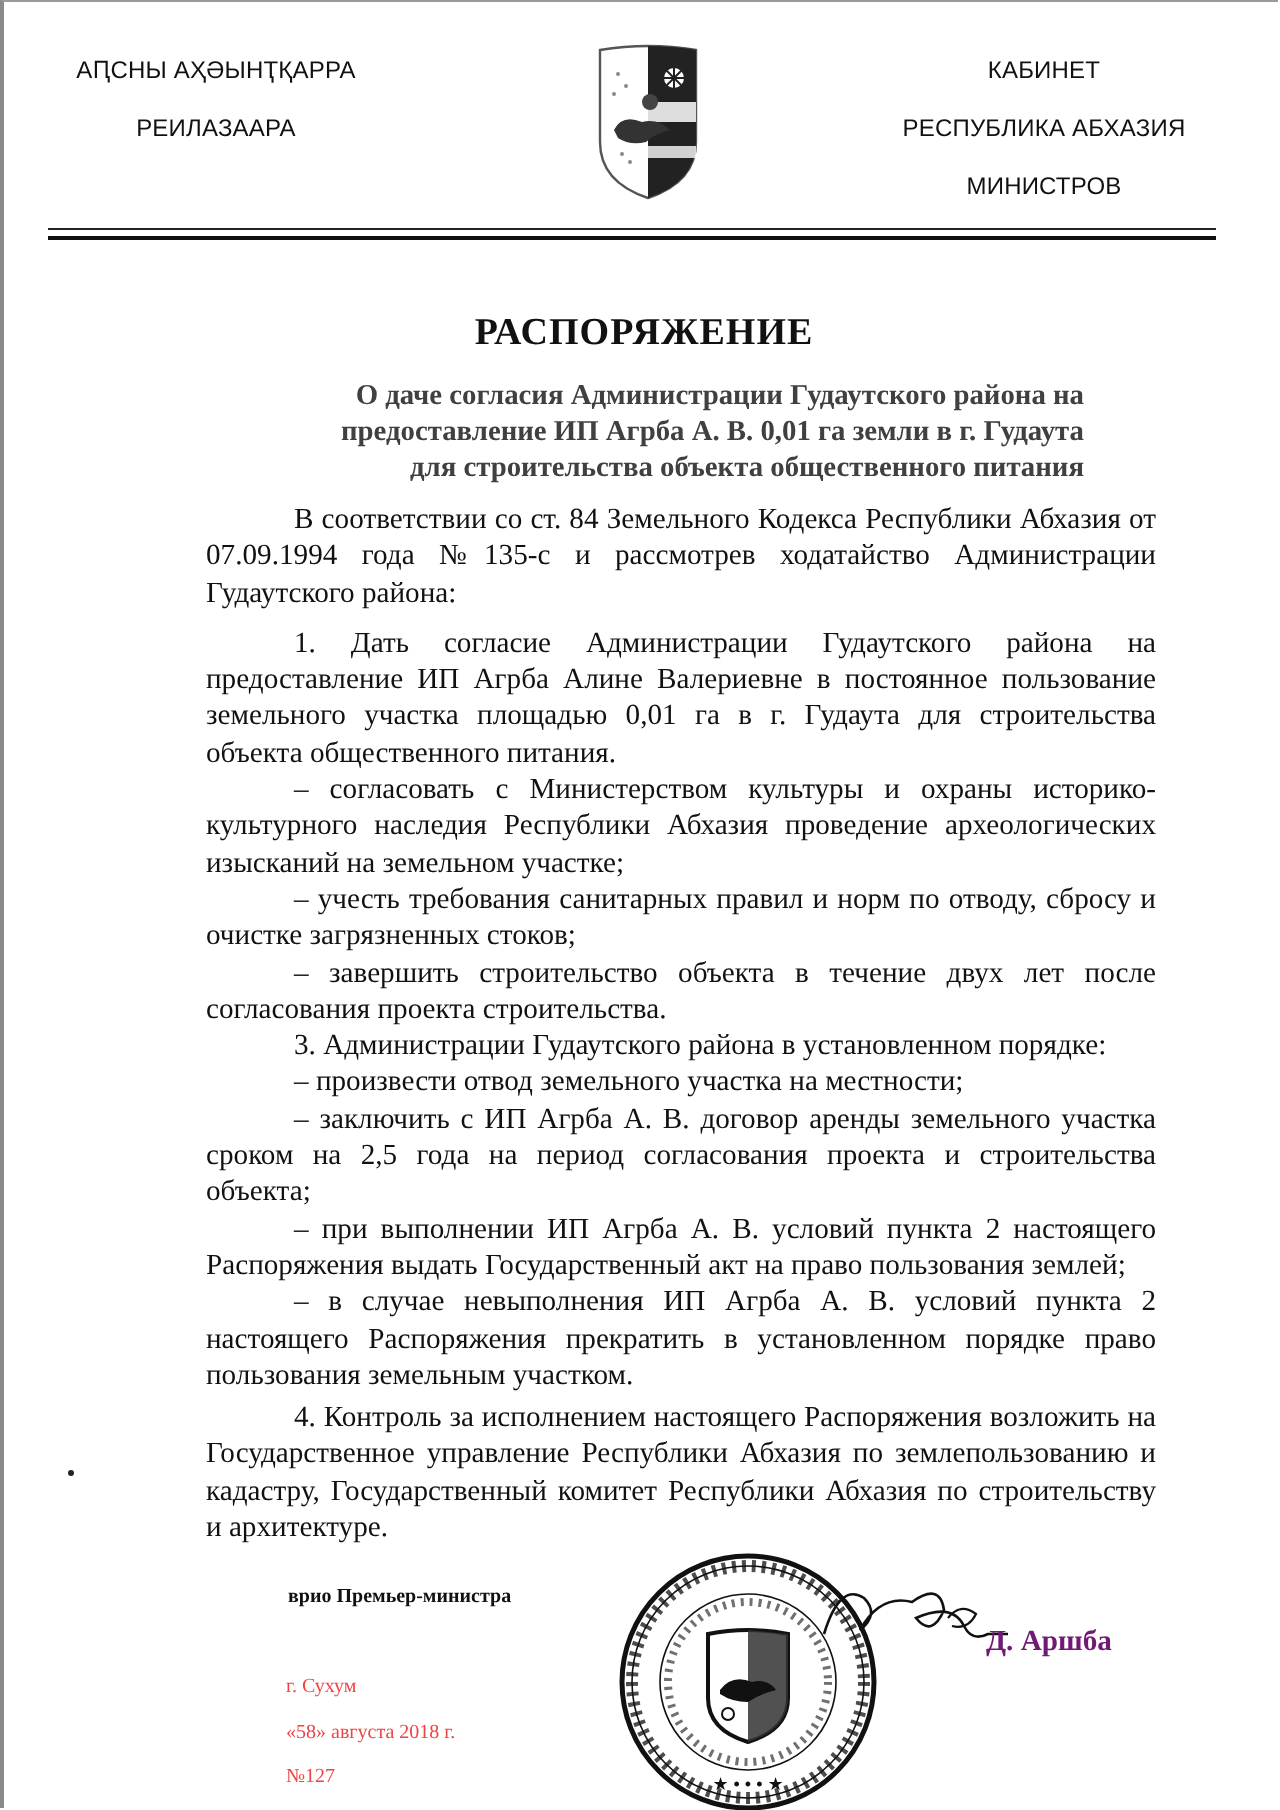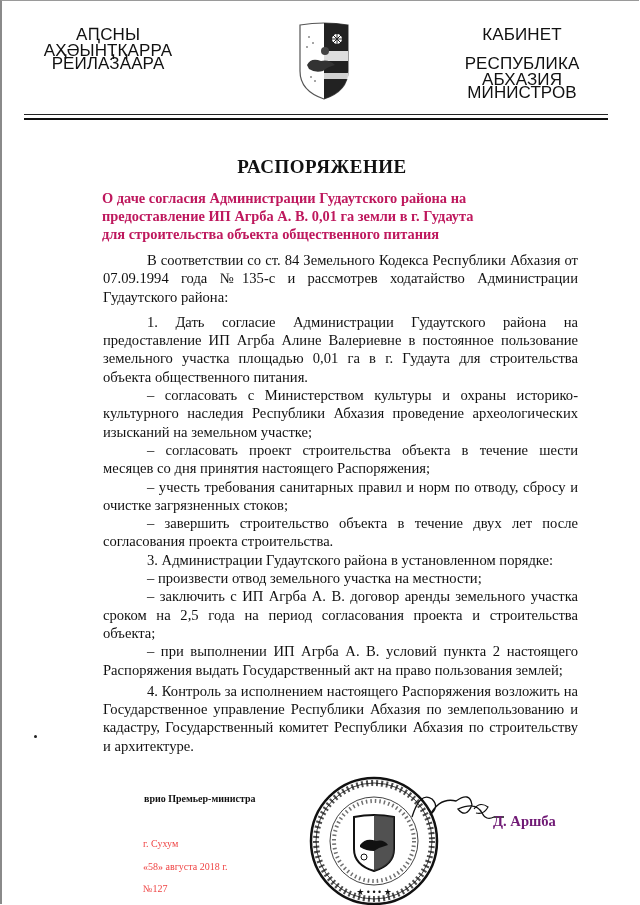--- a/index.html
+++ b/index.html
@@ -2,28 +2,28 @@
 <html><head>
 <meta charset="utf-8">
 <style>
   html, body { margin: 0; padding: 0; background: #ffffff; }
   body { width: 640px; height: 905px; position: relative; overflow: hidden; }
   .page {
     position: absolute; left: 0; top: 0; width: 639px; height: 904px;
     border-left: 2px solid #8a8a8a; border-top: 1px solid #9a9a9a;
     box-sizing: border-box; background: #fff;
   }
-  .hdr { position: absolute; font-family: "Liberation Sans", sans-serif; font-size: 17px; color: #111; text-align: center; letter-spacing: 0.1px; }
+  .hdr { position: absolute; font-family: "Liberation Sans", sans-serif; font-size: 12px; color: #111; text-align: center; letter-spacing: 0.1px; }
   .hdr-left { left: 26px; width: 160px; top: 26px; }
   .hdr-right { left: 440px; width: 160px; top: 26px; }
   .hdr div { height: 29px; line-height: 16px; }
   .emblem { position: absolute; left: 295px; top: 20px; width: 54px; height: 80px; }
   .rule { position: absolute; left: 22px; width: 584px; top: 113px; height: 3px; border-top: 1px solid #222; border-bottom: 2px solid #111; }
   .title { position: absolute; left: 0; width: 640px; top: 155px; text-align: center; font-family: "Liberation Serif", serif; font-weight: bold; font-size: 19px; color: #111; letter-spacing: 0.5px; }
-  .subtitle { position: absolute; left: 100px; width: 440px; top: 188px; text-align: left; font-family: "Liberation Serif", serif; font-weight: bold; font-size: 14.4px; line-height: 18px; color: #be185d; }
+  .subtitle { position: absolute; left: 100px; width: 440px; top: 188px; text-align: right; font-family: "Liberation Serif", serif; font-weight: bold; font-size: 14.4px; line-height: 18px; color: #404040; }
   .body { position: absolute; left: 101px; width: 475px; top: 250px; font-family: "Liberation Serif", serif; font-size: 14.6px; line-height: 18.3px; color: #111; text-align: justify; }
   .body p { margin: 0; text-indent: 44px; }
   .body p.gap { margin-top: 7px; }
   .body p.gap2 { margin-top: 3px; }
   .sign-title { position: absolute; left: 142px; top: 792px; font-family: "Liberation Serif", serif; font-weight: bold; font-size: 10px; color: #111; }
   .sign-name { position: absolute; left: 491px; top: 812px; font-family: "Liberation Serif", serif; font-weight: bold; font-size: 14.6px; color: #701a75; }
   .meta { position: absolute; left: 141px; font-family: "Liberation Serif", serif; font-size: 10px; color: #ef4444; }
   .stamp { position: absolute; left: 306px; top: 774px; width: 132px; height: 132px; }
   .signature { position: absolute; left: 408px; top: 786px; width: 96px; height: 40px; }
   .dot { position: absolute; left: 32px; top: 734px; width: 3px; height: 3px; background: #222; border-radius: 50%; }
@@ -76,28 +76,28 @@
     <div>предоставление ИП Агрба А. В. 0,01 га земли в г. Гудаута</div>
     <div>для строительства объекта общественного питания</div>
   </div>
 
   <div class="body">
     <p>В соответствии со ст. 84 Земельного Кодекса Республики Абхазия от 07.09.1994 года №135-с и рассмотрев ходатайство Администрации Гудаутского района:</p>
 
     <p class="gap">1. Дать согласие Администрации Гудаутского района на предоставление ИП Агрба Алине Валериевне в постоянное пользование земельного участка площадью 0,01 га в г. Гудаута для строительства объекта общественного питания.</p>
 
     <p>– согласовать с Министерством культуры и охраны историко-культурного наследия Республики Абхазия проведение археологических изысканий на земельном участке;</p>
-    <p>– согласовать проект строительства объекта в течение шести месяцев со дня принятия настоящего Распоряжения;</p>
     <p>– учесть требования санитарных правил и норм по отводу, сбросу и очистке загрязненных стоков;</p>
     <p>– завершить строительство объекта в течение двух лет после согласования проекта строительства.</p>
 
     <p>3. Администрации Гудаутского района в установленном порядке:</p>
     <p>– произвести отвод земельного участка на местности;</p>
     <p>– заключить с ИП Агрба А. В. договор аренды земельного участка сроком на 2,5 года на период согласования проекта и строительства объекта;</p>
     <p>– при выполнении ИП Агрба А. В. условий пункта 2 настоящего Распоряжения выдать Государственный акт на право пользования землей;</p>
+    <p>– в случае невыполнения ИП Агрба А. В. условий пункта 2 настоящего Распоряжения прекратить в установленном порядке право пользования земельным участком.</p>
 
     <p class="gap2">4. Контроль за исполнением настоящего Распоряжения возложить на Государственное управление Республики Абхазия по землепользованию и кадастру, Государственный комитет Республики Абхазия по строительству и архитектуре.</p>
   </div>
 
   <div class="dot"></div>
 
   <svg class="stamp" viewBox="0 0 132 132">
     <circle cx="66" cy="66" r="63" fill="none" stroke="#111" stroke-width="2.5"></circle>
     <circle cx="66" cy="66" r="58" fill="none" stroke="#111" stroke-width="0.8"></circle>
     <circle cx="66" cy="66" r="44" fill="none" stroke="#111" stroke-width="0.8"></circle>

